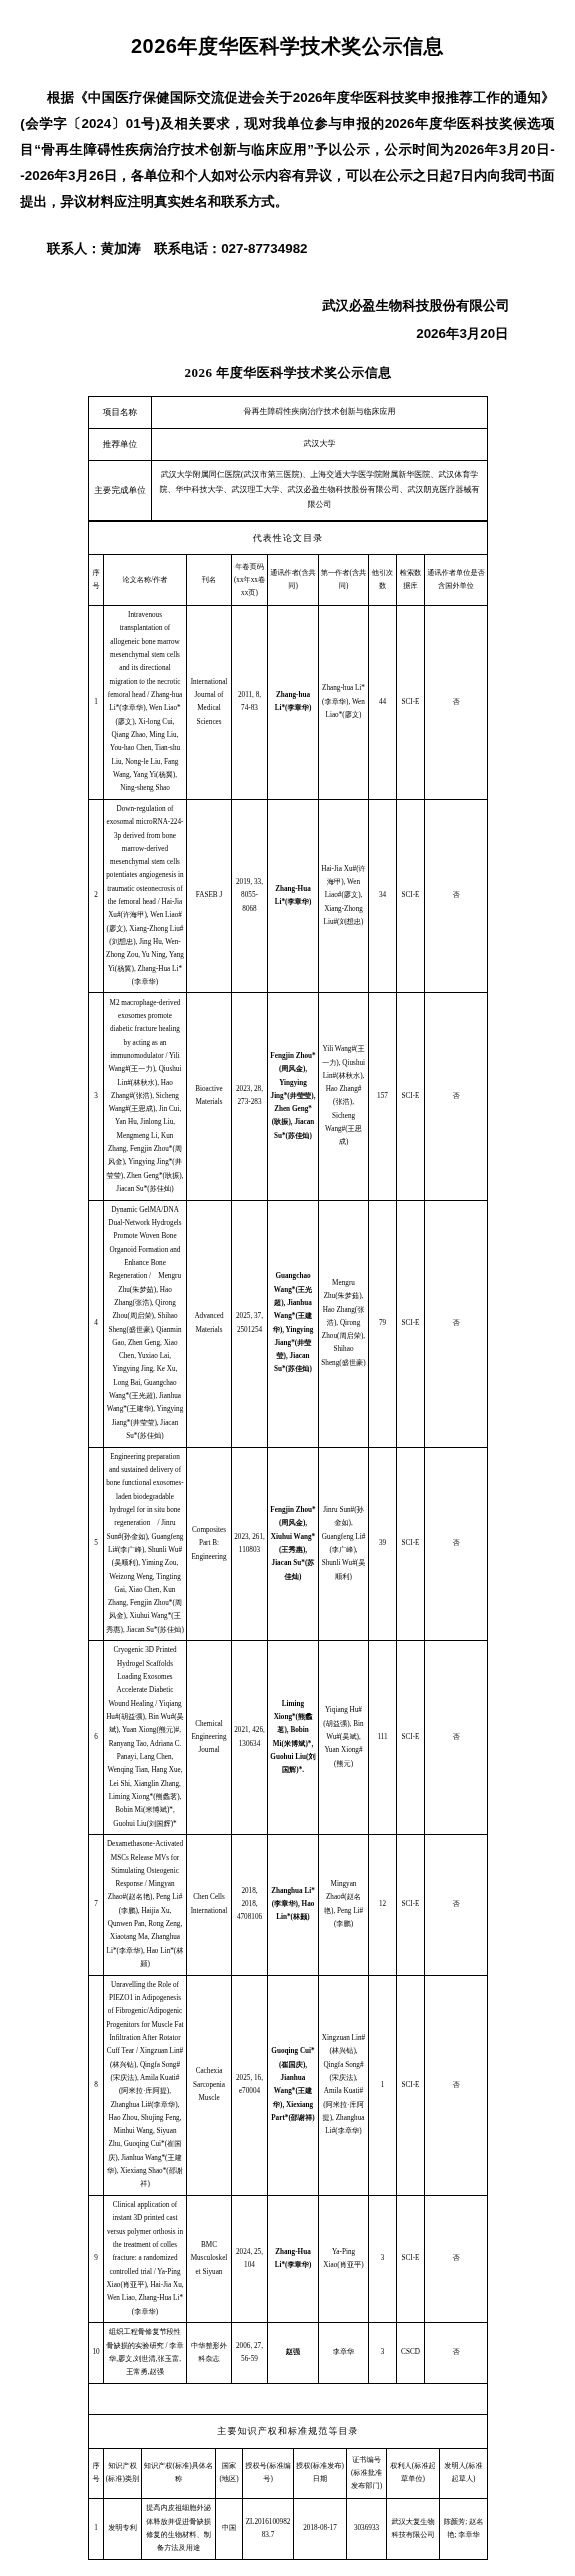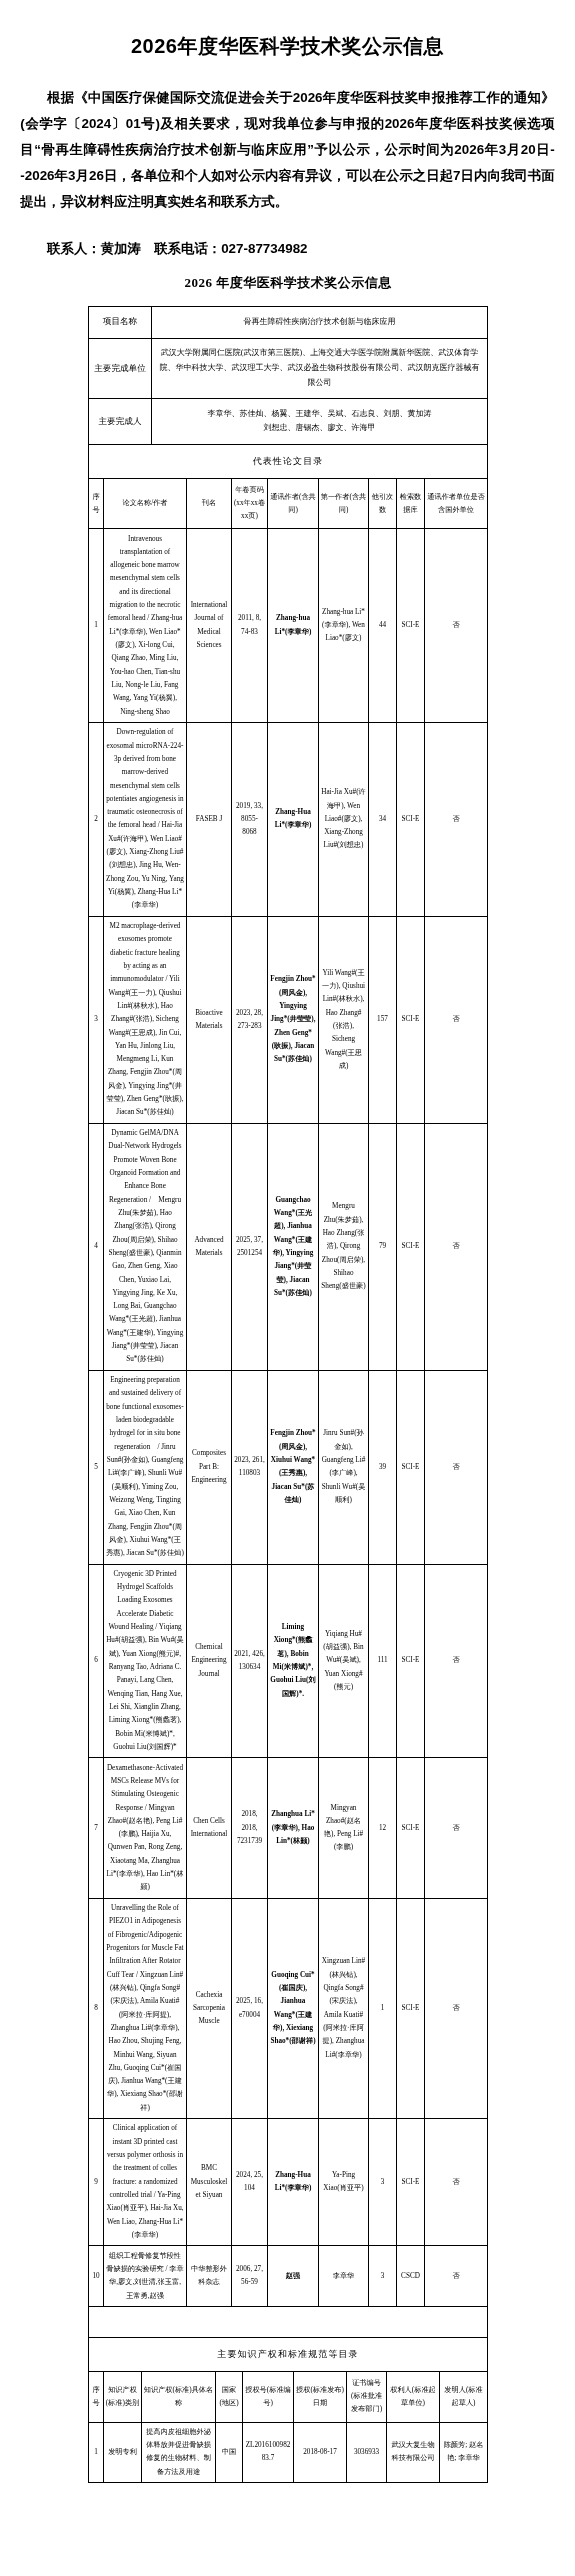--- a/index.html
+++ b/index.html
@@ -22,43 +22,46 @@
   .col-corr{font-weight:bold;}
   .empty-cell{height:23.5px;}
 </style>
 </head>
 <body>
 
 <div class="top">
   <h1 class="main-title">2026年度华医科学技术奖公示信息</h1>
   <p class="intro">根据《中国医疗保健国际交流促进会关于2026年度华医科技奖申报推荐工作的通知》(会学字〔2024〕01号)及相关要求，现对我单位参与申报的2026年度华医科技奖候选项目“骨再生障碍性疾病治疗技术创新与临床应用”予以公示，公示时间为2026年3月20日--2026年3月26日，各单位和个人如对公示内容有异议，可以在公示之日起7日内向我司书面提出，异议材料应注明真实姓名和联系方式。</p>
   <p class="contact">联系人：黄加涛　联系电话：027-87734982</p>
+  <div class="sign">
+    <div>武汉必盈生物科技股份有限公司</div>
+    <div class="date">2026年3月20日</div>
+  </div>
 </div>
 
 <div class="doc">
   <h2 class="doc-title">2026 年度华医科学技术奖公示信息</h2>
 
   <table class="info-table">
     <colgroup>
         <col style="width:63px">
         <col>
       </colgroup>
     <tbody>
         <tr>
           <td class="col-label">项目名称</td>
           <td class="col-value">骨再生障碍性疾病治疗技术创新与临床应用</td>
         </tr>
         <tr>
+          <td class="col-label">推荐单位</td>
+          <td class="col-value">武汉大学</td>
+        </tr>
+        <tr>
           <td class="col-label">主要完成单位</td>
           <td class="col-value">武汉大学附属同仁医院(武汉市第三医院)、上海交通大学医学院附属新华医院、武汉体育学院、华中科技大学、武汉理工大学、武汉必盈生物科技股份有限公司、武汉朗克医疗器械有限公司</td>
-        </tr>
-        <tr>
-          <td class="col-label">主要完成人</td>
-          <td class="col-value">李章华、苏佳灿、杨翼、王建华、吴斌、石志良、刘朋、黄加涛
-刘想忠、唐锡杰、廖文、许海甲</td>
         </tr>
       </tbody>
   </table>
 
   <table class="papers-table" style="margin-top:-0.5px;">
     <colgroup>
       <col style="width:15px">
         <col style="width:83px">
         <col style="width:45px">
         <col style="width:36px">
@@ -148,33 +151,33 @@
           <td class="col-corr">Liming Xiong*(熊蠡茗), Bobin Mi(米博斌)*, Guohui Liu(刘国辉)*.</td>
           <td class="col-first">Yiqiang Hu#(胡益强), Bin Wu#(吴斌), Yuan Xiong#(熊元)</td>
           <td class="col-citations">111</td>
           <td class="col-db">SCI-E</td>
           <td class="col-foreign">否</td>
         </tr>
         <tr>
           <td class="col-no">7</td>
           <td class="col-title">Dexamethasone-Activated MSCs Release MVs for Stimulating Osteogenic Response / Mingyan Zhao#(赵名艳), Peng Li#(李鹏), Haijia Xu, Qunwen Pan, Rong Zeng, Xiaotang Ma, Zhanghua Li*(李章华), Hao Lin*(林颢)</td>
           <td class="col-journal">Chen Cells International</td>
-          <td class="col-cite">2018, 2018, 7231739</td>
+          <td class="col-cite">2018, 2018, 4708106</td>
           <td class="col-corr">Zhanghua Li*(李章华), Hao Lin*(林颢)</td>
           <td class="col-first">Mingyan Zhao#(赵名艳), Peng Li#(李鹏)</td>
           <td class="col-citations">12</td>
           <td class="col-db">SCI-E</td>
           <td class="col-foreign">否</td>
         </tr>
         <tr>
           <td class="col-no">8</td>
           <td class="col-title">Unravelling the Role of PIEZO1 in Adipogenesis of Fibrogenic/Adipogenic Progenitors for Muscle Fat Infiltration After Rotator Cuff Tear / Xingzuan Lin#(林兴钻), Qingfa Song#(宋庆法), Amila Kuati#(阿米拉·库阿提), Zhanghua Li#(李章华), Hao Zhou, Shujing Feng, Minhui Wang, Siyuan Zhu, Guoqing Cui*(崔国庆), Jianhua Wang*(王建华), Xiexiang Shao*(邵谢祥)</td>
           <td class="col-journal">Cachexia Sarcopenia Muscle</td>
           <td class="col-cite">2025, 16, e70004</td>
-          <td class="col-corr">Guoqing Cui*(崔国庆), Jianhua Wang*(王建华), Xiexiang Shao*(邵谢祥)</td>
+          <td class="col-corr">Guoqing Cui*(崔国庆), Jianhua Wang*(王建华), Xiexiang Part*(邵谢祥)</td>
           <td class="col-first">Xingzuan Lin#(林兴钻), Qingfa Song#(宋庆法), Amila Kuati#(阿米拉·库阿提), Zhanghua Li#(李章华)</td>
           <td class="col-citations">1</td>
           <td class="col-db">SCI-E</td>
           <td class="col-foreign">否</td>
         </tr>
         <tr>
           <td class="col-no">9</td>
           <td class="col-title">Clinical application of instant 3D printed cast versus polymer orthosis in the treatment of colles fracture: a randomized controlled trial / Ya-Ping Xiao(肖亚平), Hai-Jia Xu, Wen Liao, Zhang-Hua Li*(李章华)</td>
           <td class="col-journal">BMC Musculoskelet Siyuan</td>
           <td class="col-cite">2024, 25, 104</td>

